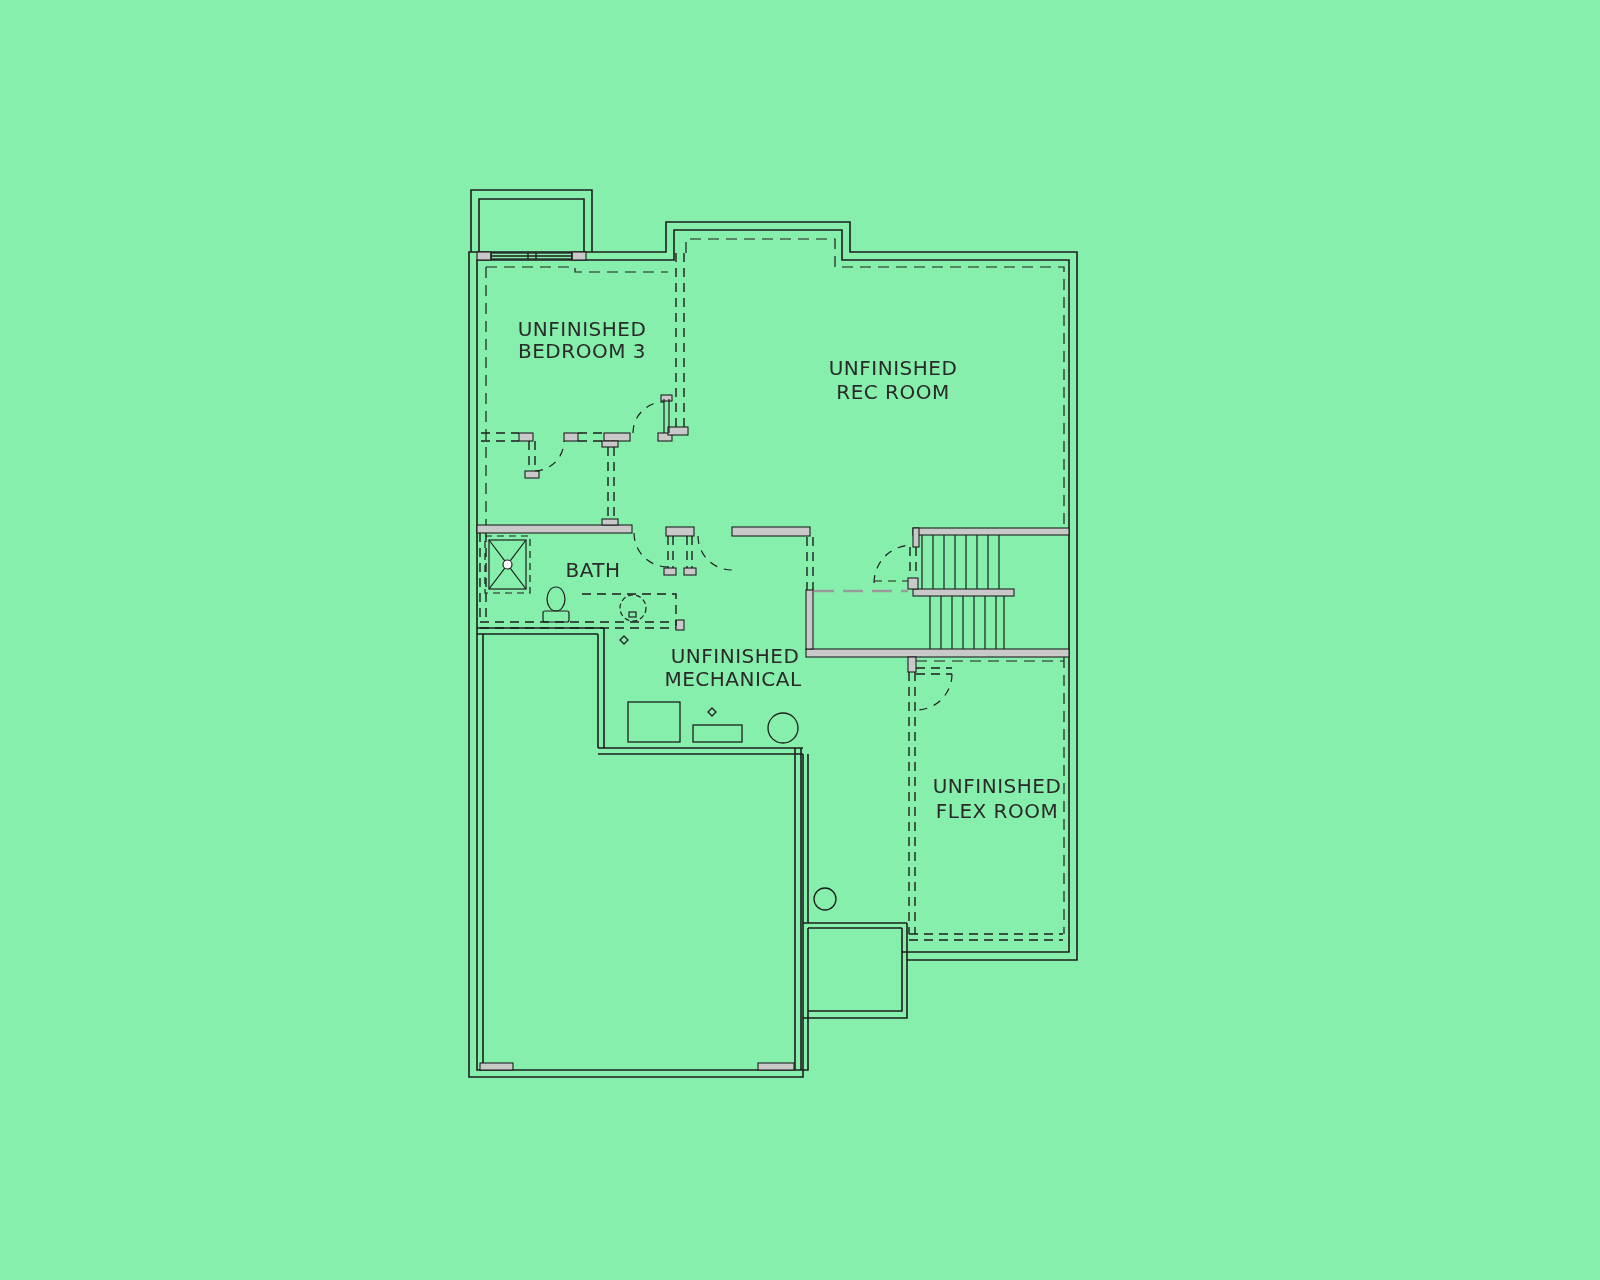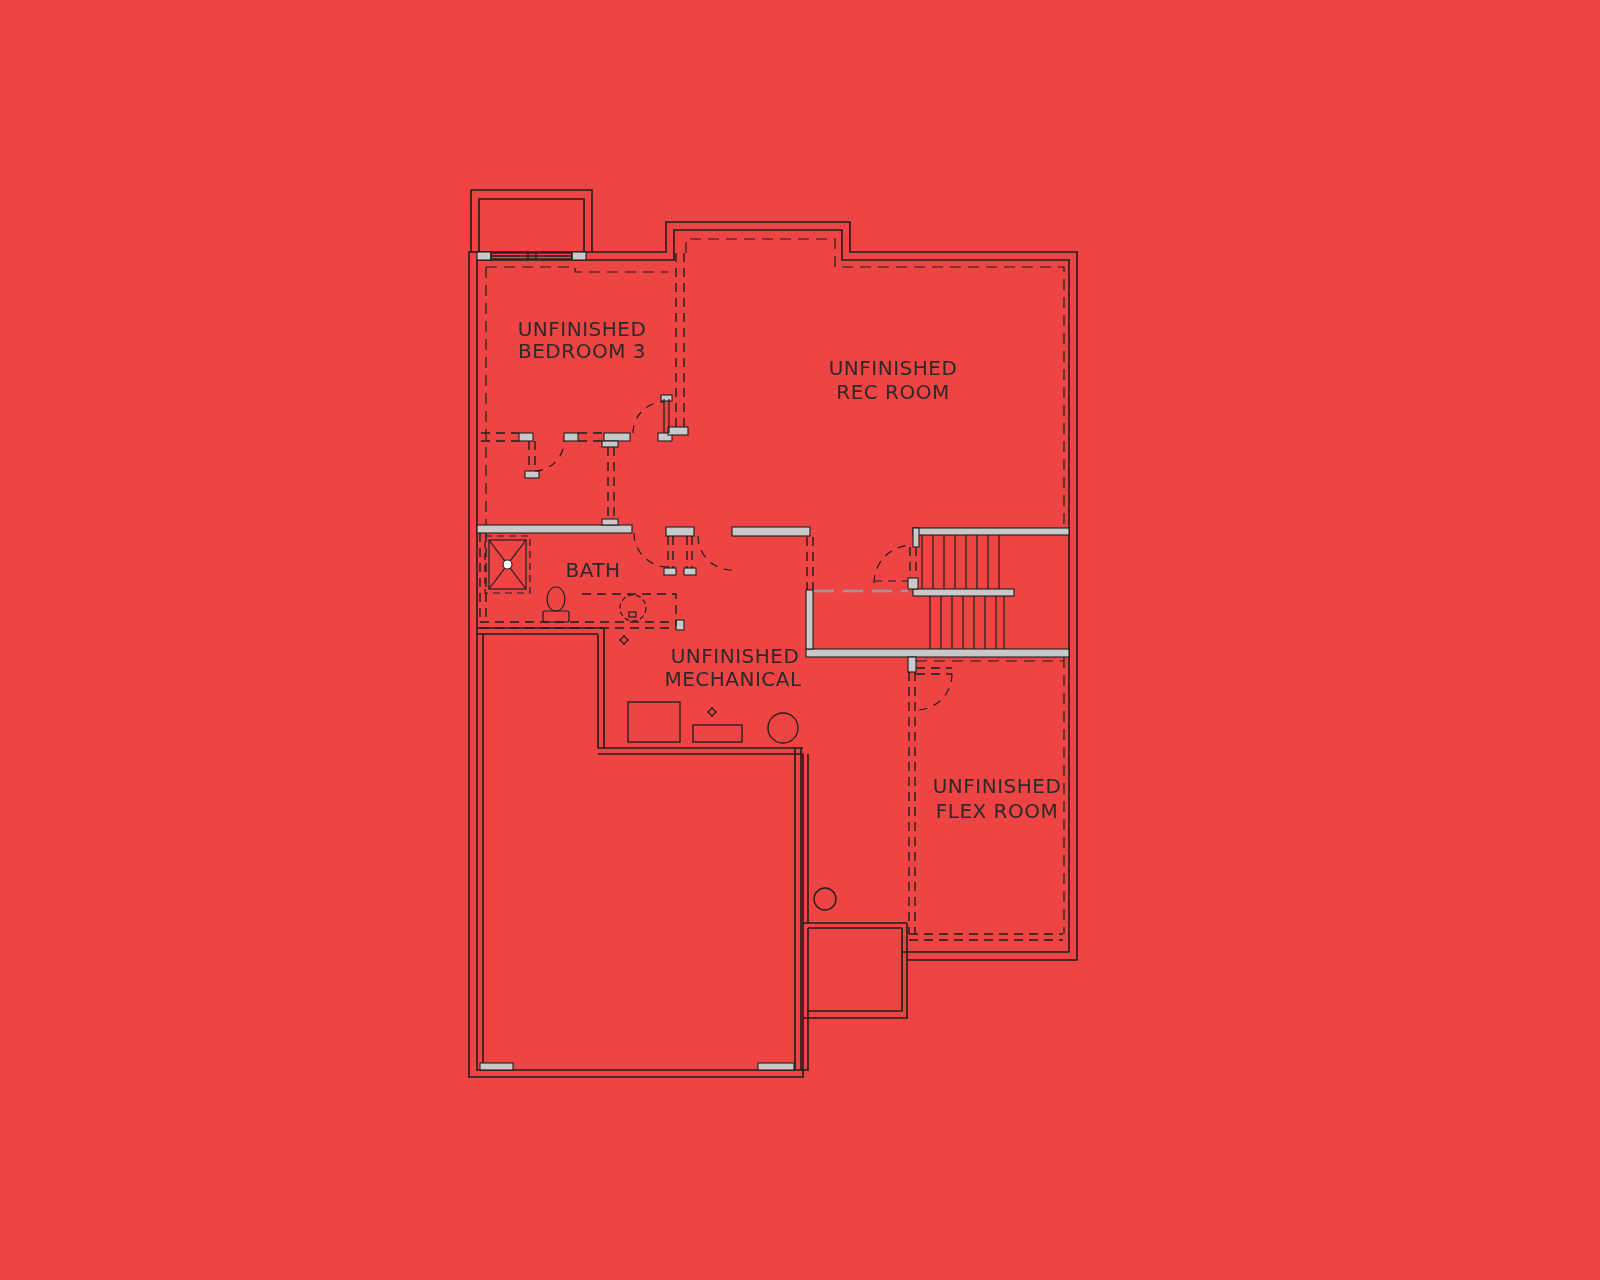--- a/index.html
+++ b/index.html
@@ -1,16 +1,16 @@
 <!DOCTYPE html>
 <html><head>
 <meta charset="utf-8">
 <style>
   html,body{margin:0;padding:0;background:#ffffff;}
-  .page{position:relative;width:1600px;height:1280px;background:#ef4444;overflow:hidden;
+  .page{position:relative;width:1600px;height:1280px;background:#86efac;overflow:hidden;
         font-family:"DejaVu Sans",sans-serif;}
   svg{display:block;}
   text{font-family:"DejaVu Sans",sans-serif;letter-spacing:.5px;}
 </style>
 </head>
 <body>
 
 <div class="page">
 <svg width="1600" height="1280" viewBox="0 0 1600 1280">
 

